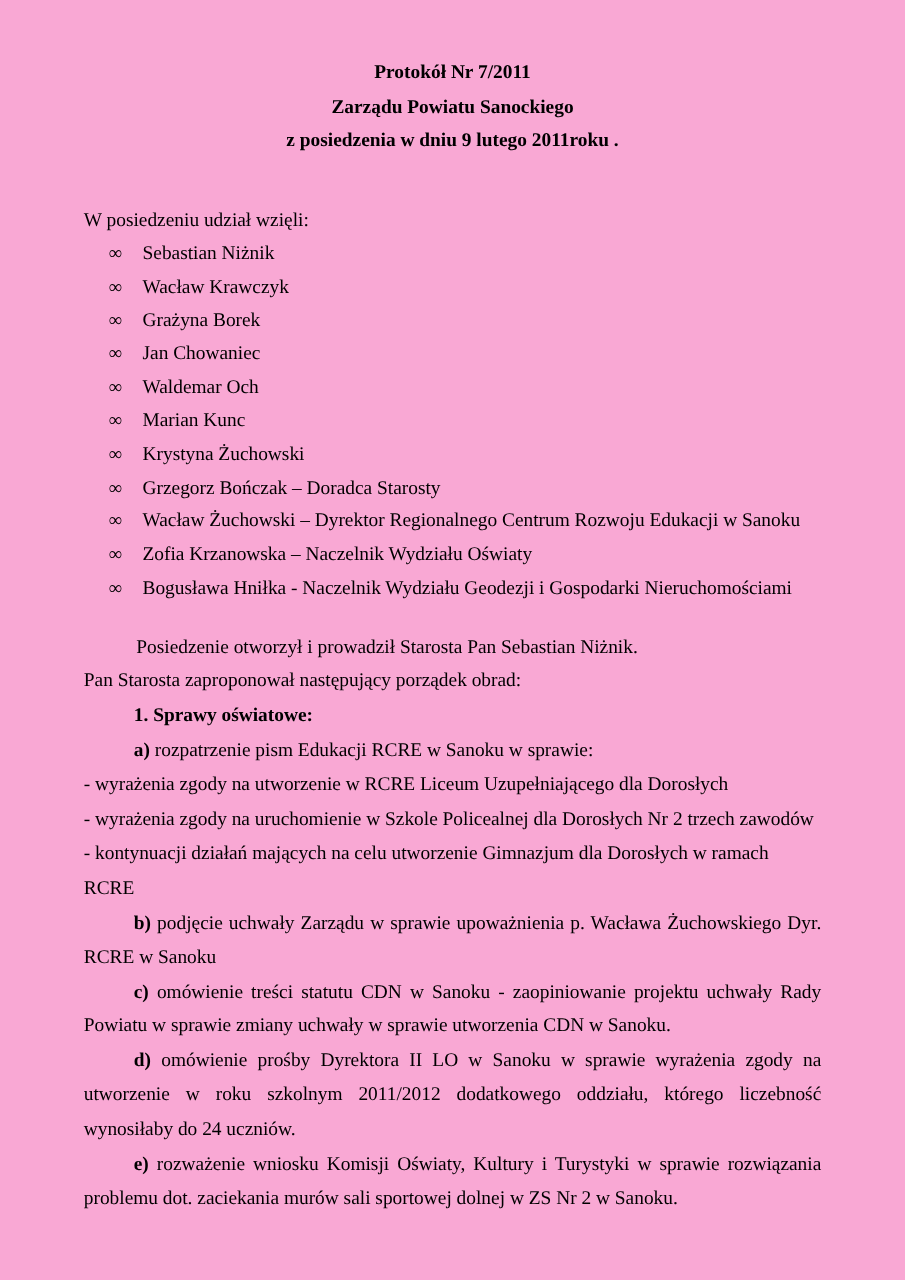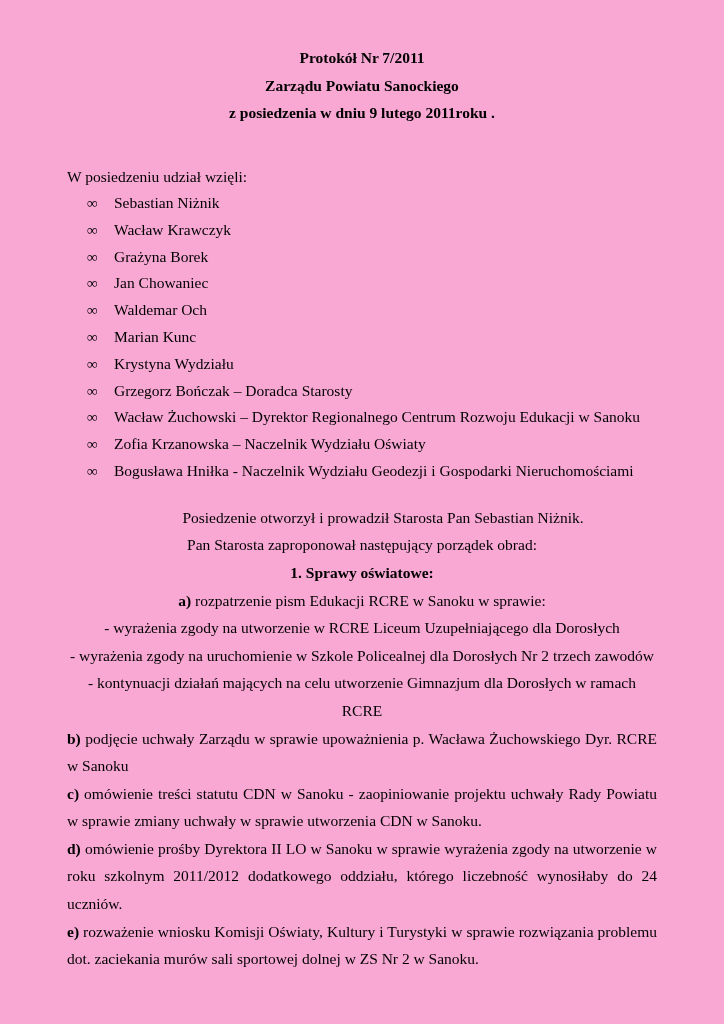--- a/index.html
+++ b/index.html
@@ -50,34 +50,34 @@
     font-style: italic;
     line-height: 27.5px;
     margin: 21px 0 0 0;
   }
   .body-paragraphs {
     margin-top: 19px;
   }
   .body-paragraphs p {
     margin: 0;
     line-height: 27.6px;
-    text-align: center;
   }
   p.indent {
     text-indent: 42px;
   }
   p.justify {
     text-align: justify;
   }
   p.justify-last {
     text-align: justify;
     text-align-last: justify;
   }
   .bold {
     font-weight: bold;
+    margin-left: 40px;
   }
 </style>
 </head>
 <body>
 
 <div class="page">
 
   <div class="title-block">
     <div>Protokół Nr 7/2011</div>
     <div>Zarządu Powiatu Sanockiego</div>
@@ -86,21 +86,21 @@
 
   <p class="intro">W posiedzeniu udział wzięli:</p>
 
   <ul class="attendees">
       <li><span class="bullet">∞</span><span>Sebastian Niżnik</span></li>
       <li><span class="bullet">∞</span><span>Wacław Krawczyk</span></li>
       <li><span class="bullet">∞</span><span>Grażyna Borek</span></li>
       <li><span class="bullet">∞</span><span>Jan Chowaniec</span></li>
       <li><span class="bullet">∞</span><span>Waldemar Och</span></li>
       <li><span class="bullet">∞</span><span>Marian Kunc</span></li>
-      <li><span class="bullet">∞</span><span>Krystyna Wydziału</span></li>
+      <li><span class="bullet">∞</span><span>Krystyna Żuchowski</span></li>
       <li><span class="bullet">∞</span><span>Grzegorz Bończak – Doradca Starosty</span></li>
       <li><span class="bullet">∞</span><span>Wacław Żuchowski – Dyrektor Regionalnego Centrum Rozwoju Edukacji w Sanoku</span></li>
       <li><span class="bullet">∞</span><span>Zofia Krzanowska – Naczelnik Wydziału Oświaty</span></li>
       <li><span class="bullet">∞</span><span>Bogusława Hniłka  - Naczelnik Wydziału Geodezji i Gospodarki Nieruchomościami</span></li>
     </ul>
 
 
   <div class="body-paragraphs">
       <p class="indent "><span>Posiedzenie otworzył i prowadził Starosta Pan Sebastian Niżnik.</span></p>
       <p class=""><span>Pan Starosta zaproponował następujący porządek obrad:</span></p>

